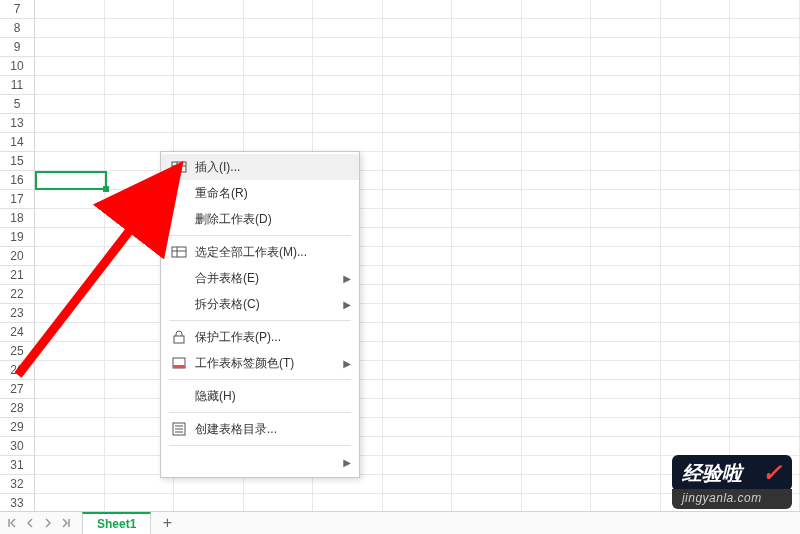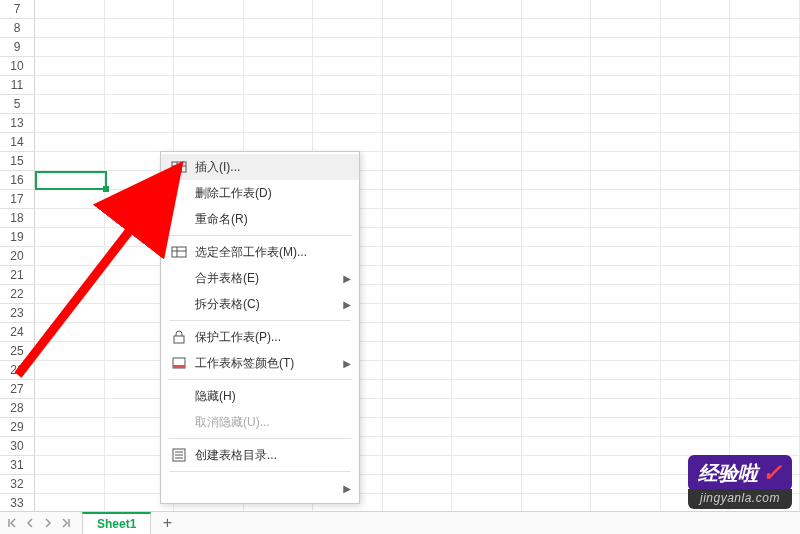--- a/index.html
+++ b/index.html
@@ -30,23 +30,23 @@
     .menu-icon { width: 20px; height: 20px; display: flex; align-items: center; justify-content: center; margin-right: 6px; color: #555; }
     .menu-icon svg { width: 16px; height: 16px; }
     .menu-label { flex: 1; color: #333; font-size: 12px; }
     .menu-item.disabled .menu-label { color: #aaa; }
     .menu-divider { height: 1px; background: #e0e0e0; margin: 3px 8px; }
     .submenu-arrow { position: absolute; right: 8px; color: #666; font-size: 10px; }
     
     .arrow-annotation { position: absolute; left: 0; top: 0; pointer-events: none; z-index: 100; }
     
     .watermark { position: absolute; right: 8px; bottom: 25px; z-index: 200; }
-    .watermark-main { background: #4c1d95; color: #fff; font-size: 20px; font-weight: bold; padding: 4px 10px; border-radius: 6px; display: flex; align-items: center; gap: 4px; font-style: italic; }
+    .watermark-main { background: #0f172a; color: #fff; font-size: 20px; font-weight: bold; padding: 4px 10px; border-radius: 6px; display: flex; align-items: center; gap: 20px; font-style: italic; }
     .watermark-check { color: #ff4040; font-size: 24px; font-weight: bold; }
-    .watermark-sub { background: #333333; color: #ccc; font-size: 12px; padding: 2px 10px 4px; border-radius: 0 0 6px 6px; margin-top: -2px; text-align: center; font-style: italic; letter-spacing: 0.5px;}
+    .watermark-sub { background: #333333; color: #ccc; font-size: 12px; padding: 2px 10px 4px; border-radius: 0 0 6px 6px; margin-top: -2px; text-align: left; font-style: italic; letter-spacing: 0.5px;}
     .no-icon { width: 20px; margin-right: 6px; }
   </style>
 </head>
 <body>
 
 <div class="spreadsheet">
 
   <div class="row-headers">
     <div class="row-header">7</div>
     <div class="row-header">8</div>
@@ -468,25 +468,25 @@
             <rect x="1" y="3" width="14" height="10" stroke="#555" fill="none"></rect>
             <line x1="1" y1="7" x2="15" y2="7" stroke="#555"></line>
             <line x1="6" y1="3" x2="6" y2="13" stroke="#555"></line>
             <line x1="10" y1="3" x2="10" y2="13" stroke="#555"></line>
           </svg>
         </span>
       <span class="menu-label">插入(I)...</span>
     </div>
     <div class="menu-item">
       <span class="no-icon"></span>
+      <span class="menu-label">重命名(R)</span>
+    </div>
+    <div class="menu-item">
+      <span class="no-icon"></span>
       <span class="menu-label">删除工作表(D)</span>
-    </div>
-    <div class="menu-item">
-      <span class="no-icon"></span>
-      <span class="menu-label">重命名(R)</span>
     </div>
     <div class="menu-divider"></div>
     <div class="menu-item">
       <span class="menu-icon">
           <svg viewBox="0 0 16 16">
             <rect x="1" y="3" width="14" height="10" stroke="#555" fill="none"></rect>
             <line x1="1" y1="7" x2="15" y2="7" stroke="#555"></line>
             <line x1="6" y1="3" x2="6" y2="13" stroke="#555"></line>
           </svg>
         </span>
@@ -519,24 +519,20 @@
             <rect x="2" y="10" width="12" height="3" fill="#e05050"></rect>
           </svg>
         </span>
       <span class="menu-label">工作表标签颜色(T)</span>
       <span class="submenu-arrow">▶</span>
     </div>
     <div class="menu-divider"></div>
     <div class="menu-item">
       <span class="no-icon"></span>
       <span class="menu-label">隐藏(H)</span>
-    </div>
-    <div class="menu-item disabled">
-      <span class="no-icon"></span>
-      <span class="menu-label">取消隐藏(U)...</span>
     </div>
     <div class="menu-divider"></div>
     <div class="menu-item">
       <span class="menu-icon">
           <svg viewBox="0 0 16 16">
             <rect x="2" y="2" width="12" height="12" stroke="#555" fill="none"></rect>
             <line x1="4" y1="5" x2="12" y2="5" stroke="#555"></line>
             <line x1="4" y1="8" x2="12" y2="8" stroke="#555"></line>
             <line x1="4" y1="11" x2="12" y2="11" stroke="#555"></line>
           </svg>

